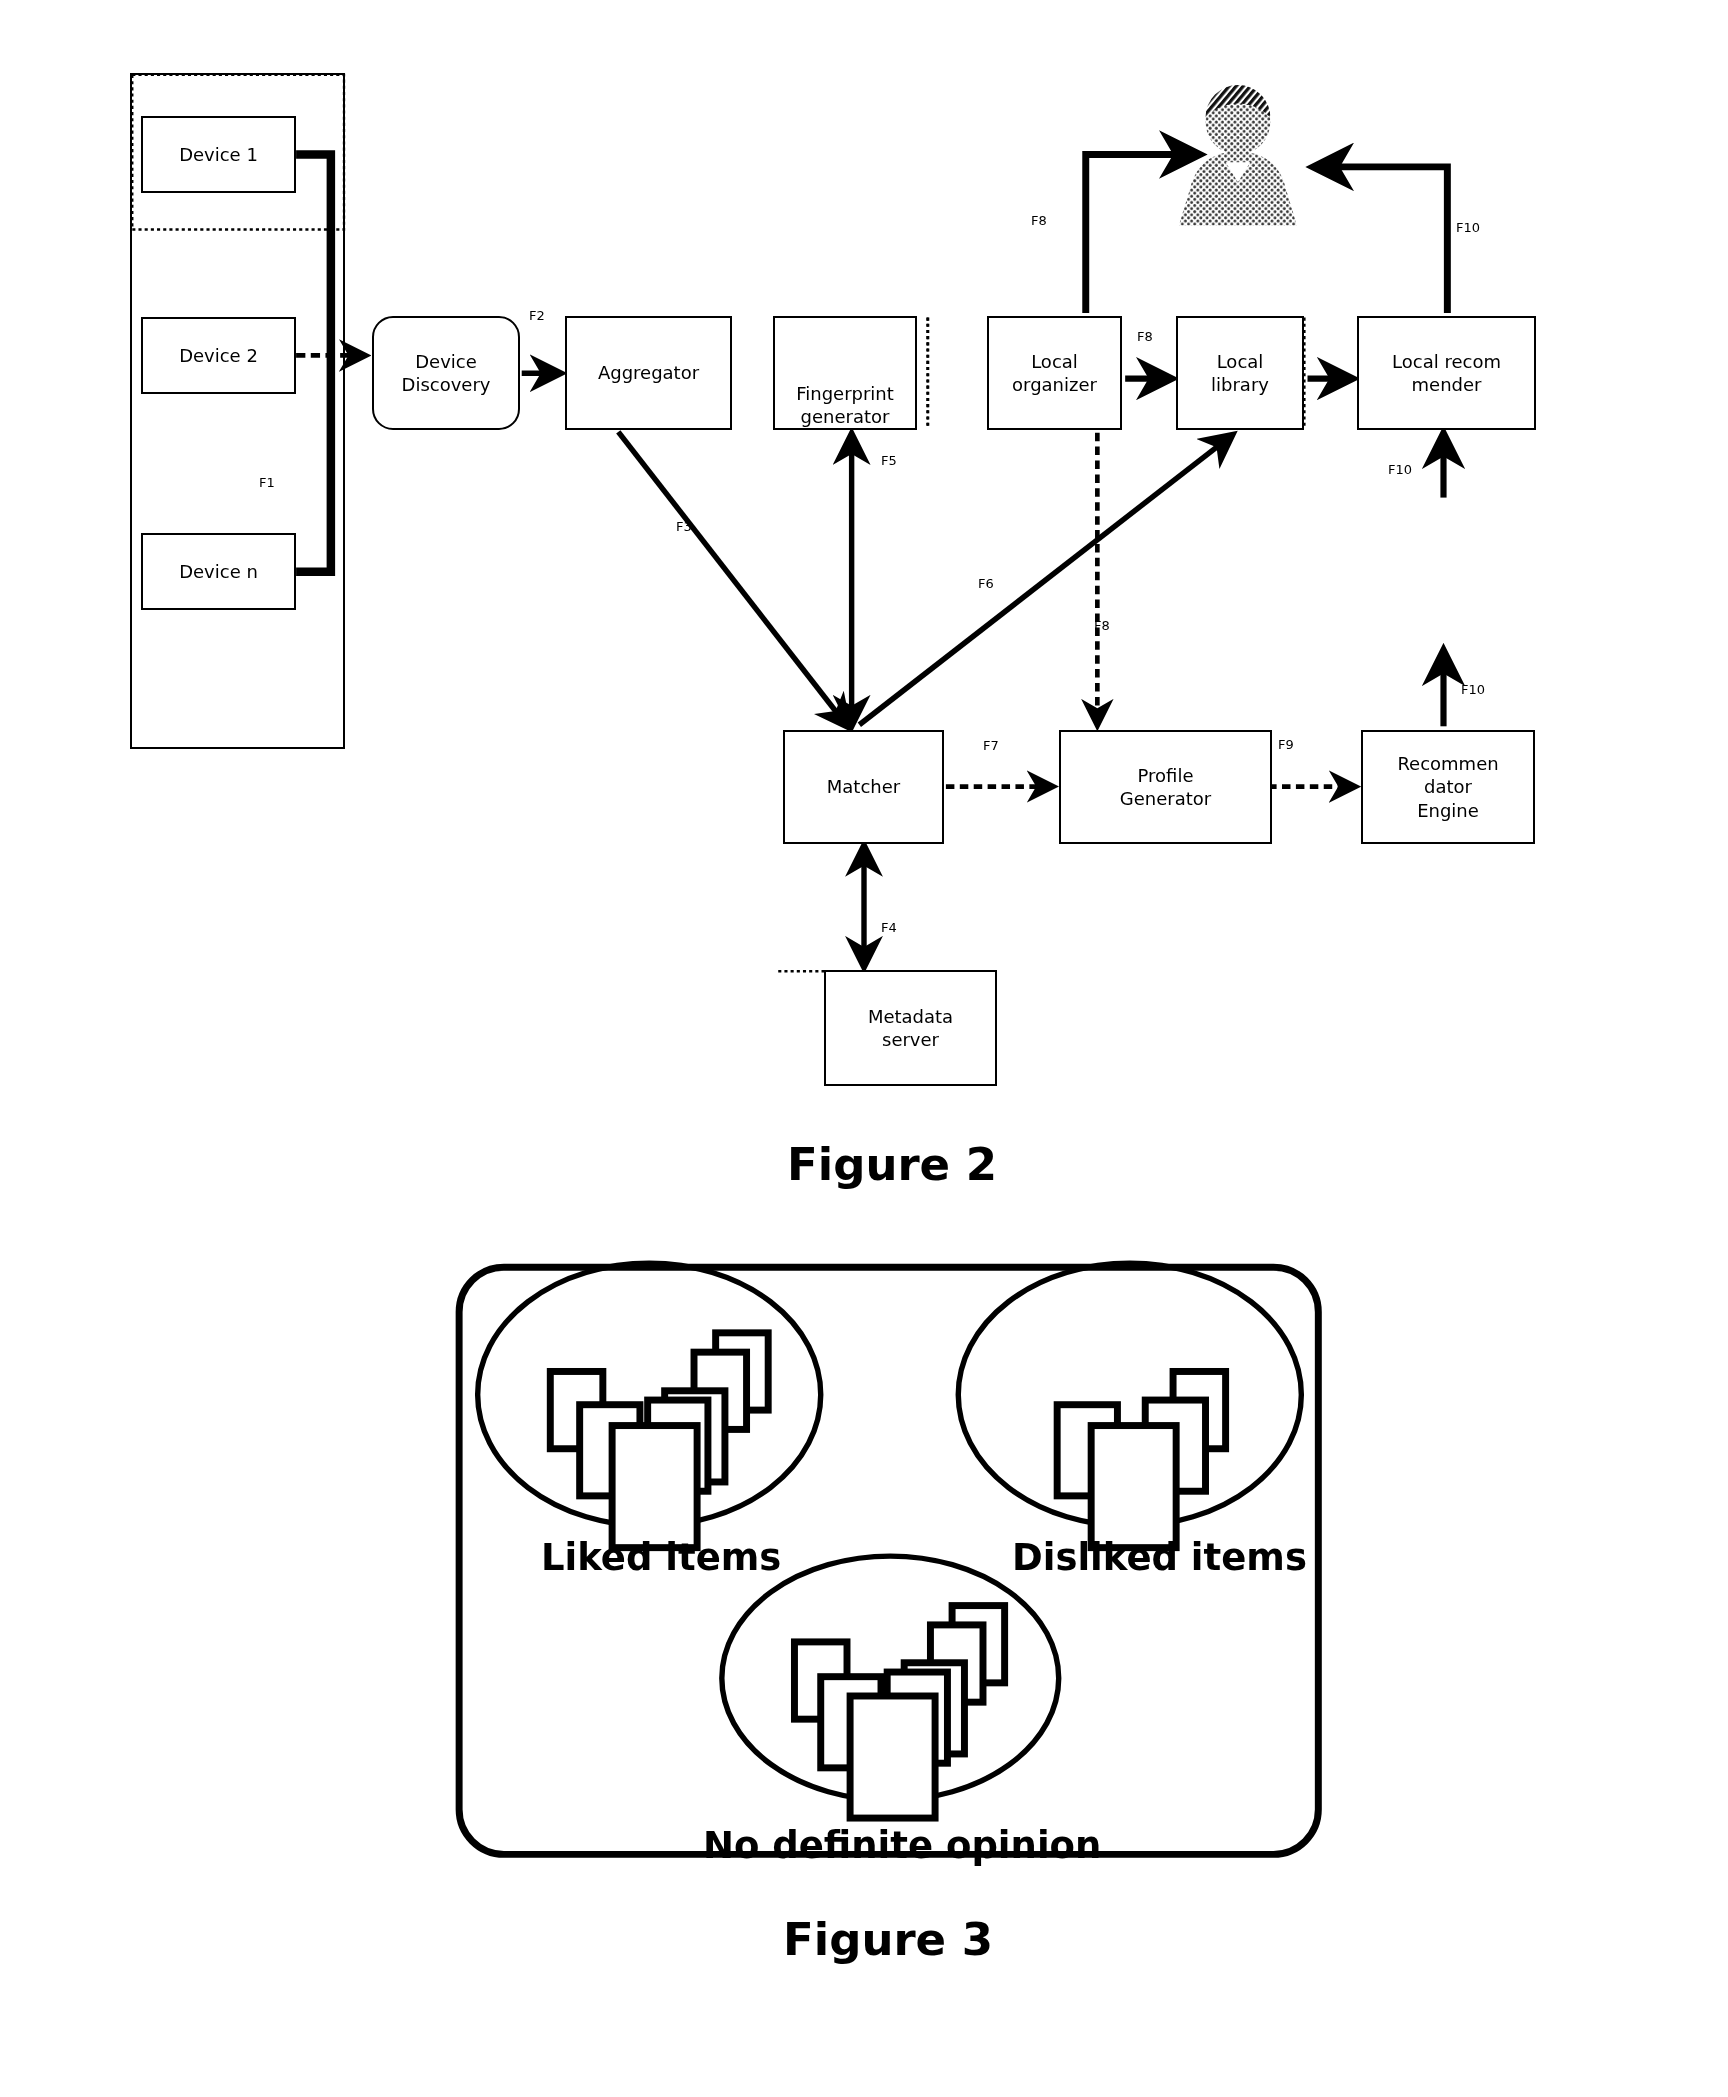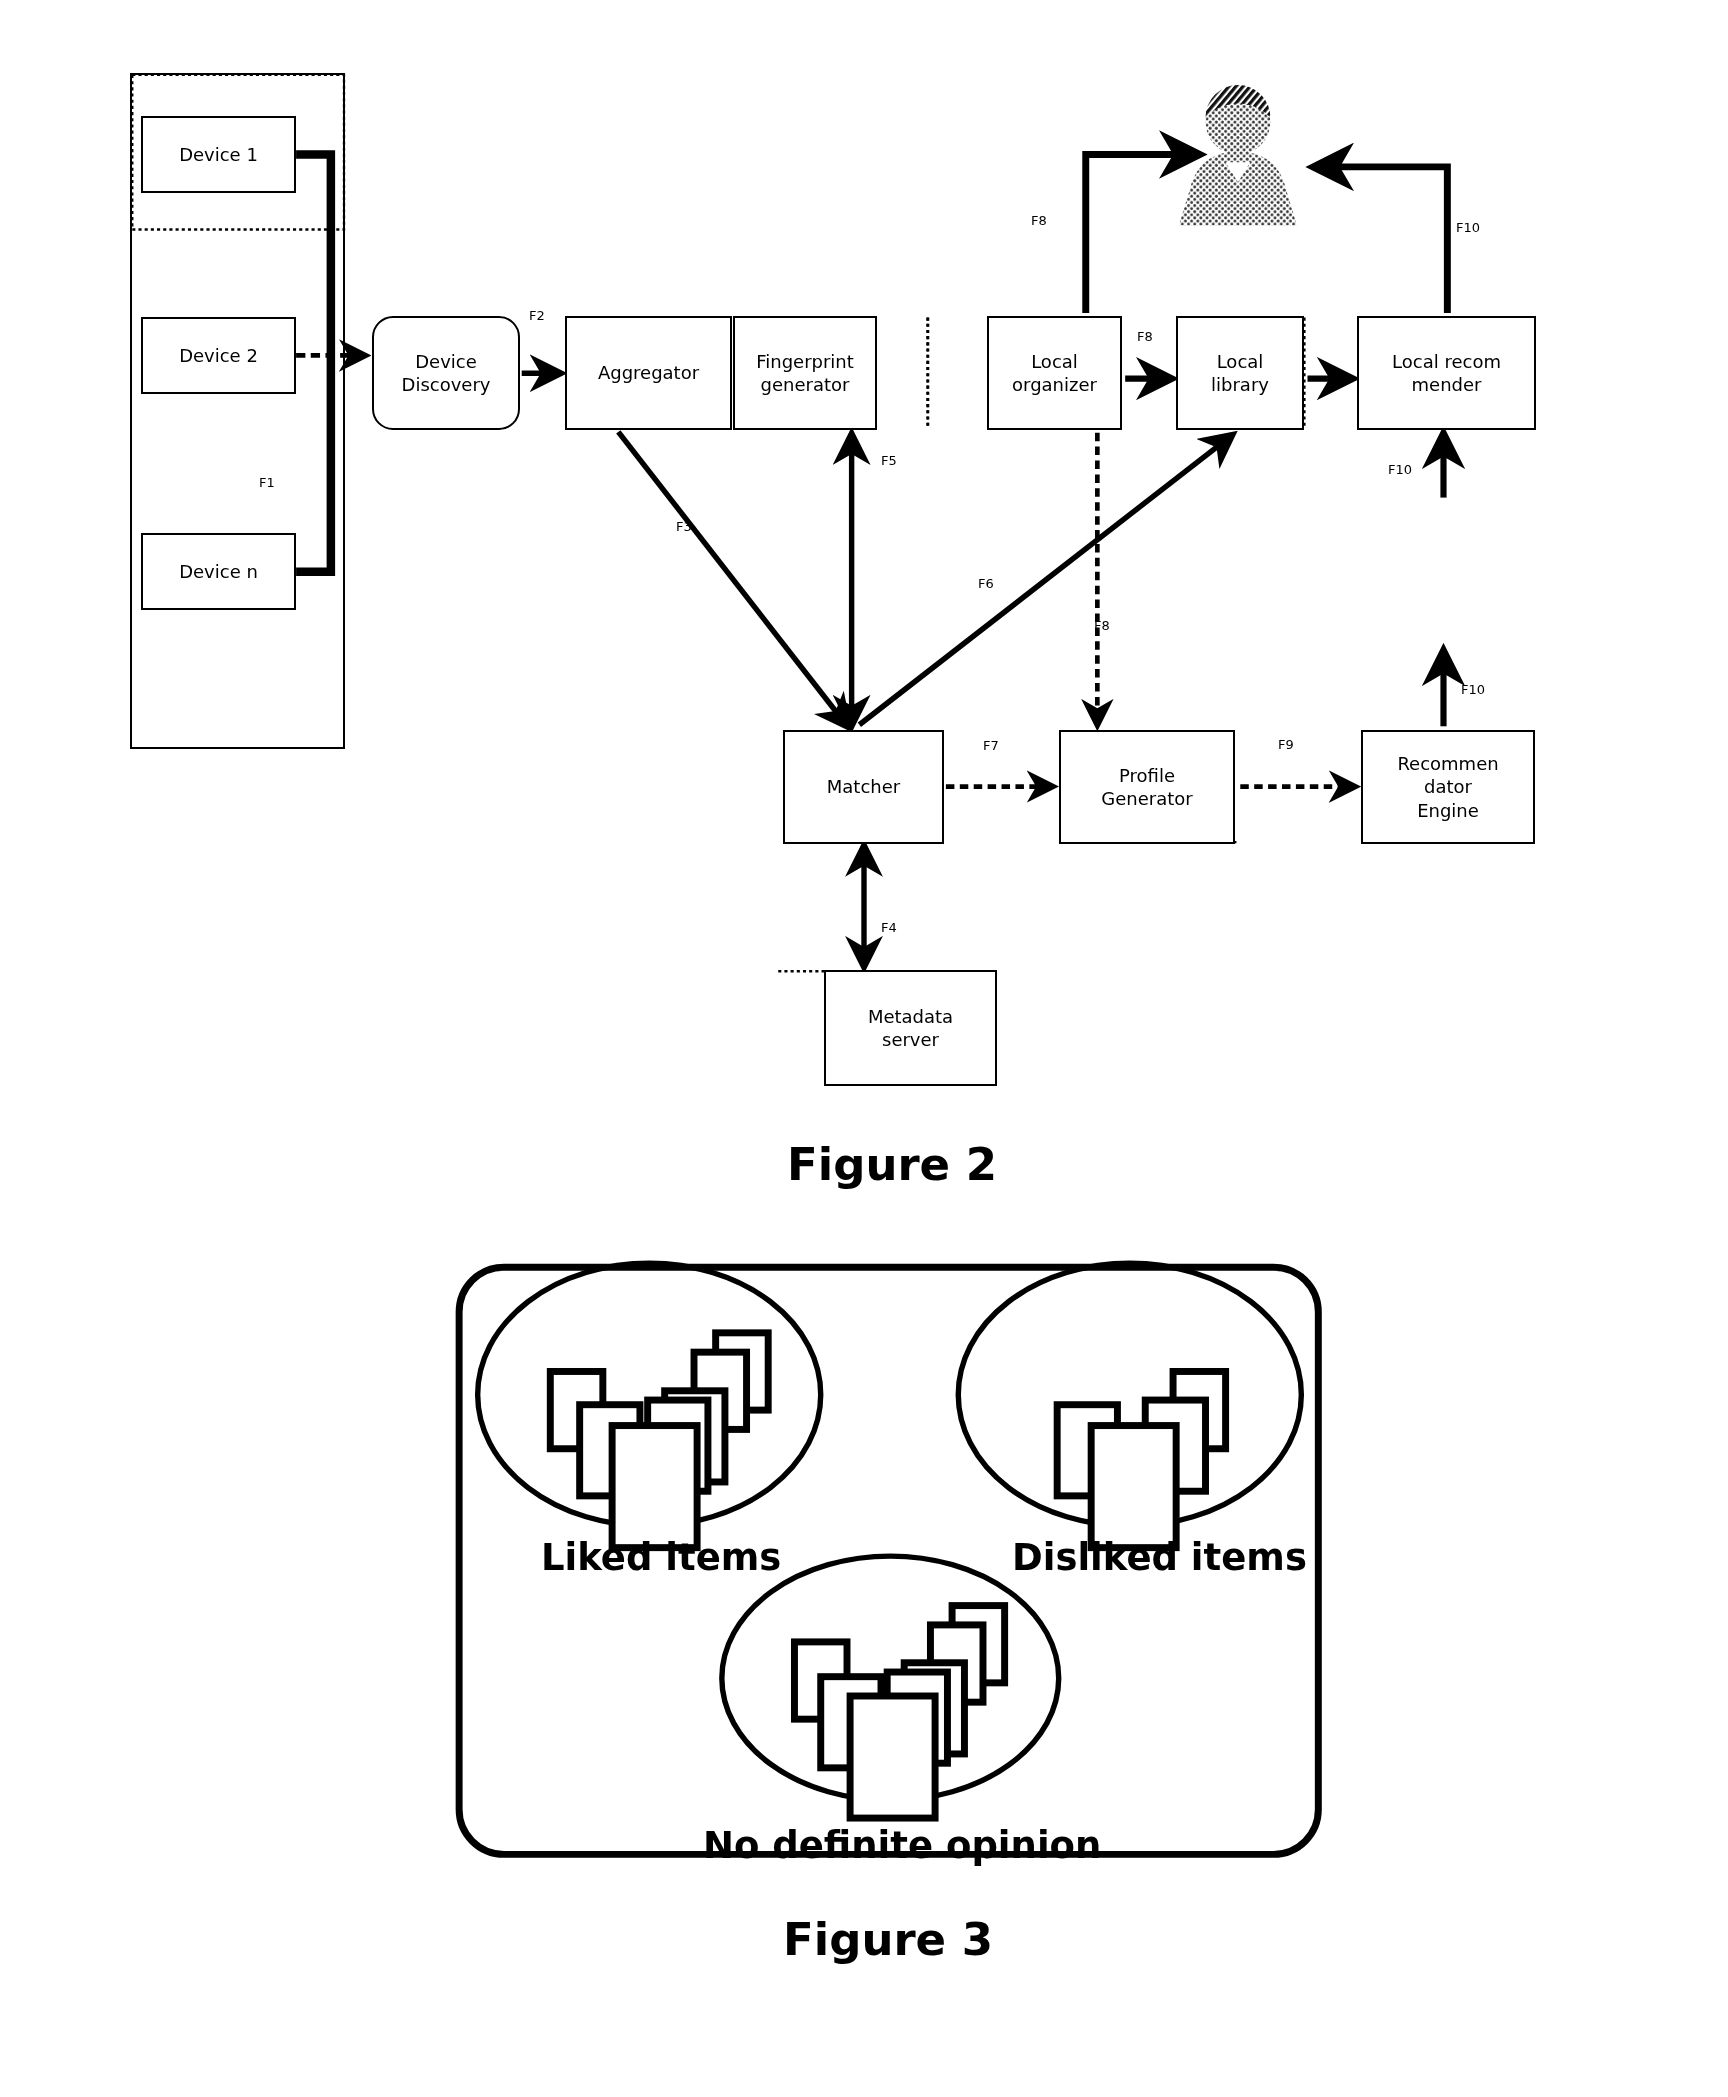--- a/index.html
+++ b/index.html
@@ -101,21 +101,21 @@
     <span>
       <span>Device</span><br>
       <span>Discovery</span>
     </span>
   </div>
 
   <div class="box" style="left:565px; top:316px; width:167px; height:114px;">
     <span>Aggregator</span>
   </div>
 
-  <div class="box" style="left:733px; top:316px; width:144px; height:114px;">
+  <div class="box" style="left:773px; top:316px; width:144px; height:114px;align-items:flex-end;">
     <span>
       <span>Fingerprint</span><br>
       <span>generator</span>
     </span>
   </div>
 
   <div class="box" style="left:987px; top:316px; width:135px; height:114px;">
     <span>
       <span>Local</span><br>
       <span>organizer</span>
@@ -134,21 +134,21 @@
       <span>Local recom</span><br>
       <span>mender</span>
     </span>
   </div>
 
 
   <div class="box" style="left:783px; top:730px; width:161px; height:114px;">
     <span>Matcher</span>
   </div>
 
-  <div class="box" style="left:1059px; top:730px; width:176px; height:114px;">
+  <div class="box" style="left:1059px; top:730px; width:213px; height:114px;">
     <span>
       <span>Profile</span><br>
       <span>Generator</span>
     </span>
   </div>
 
   <div class="box" style="left:1361px; top:730px; width:174px; height:114px;">
     <span>
       <span>Recommen</span><br>
       <span>dator</span><br>

